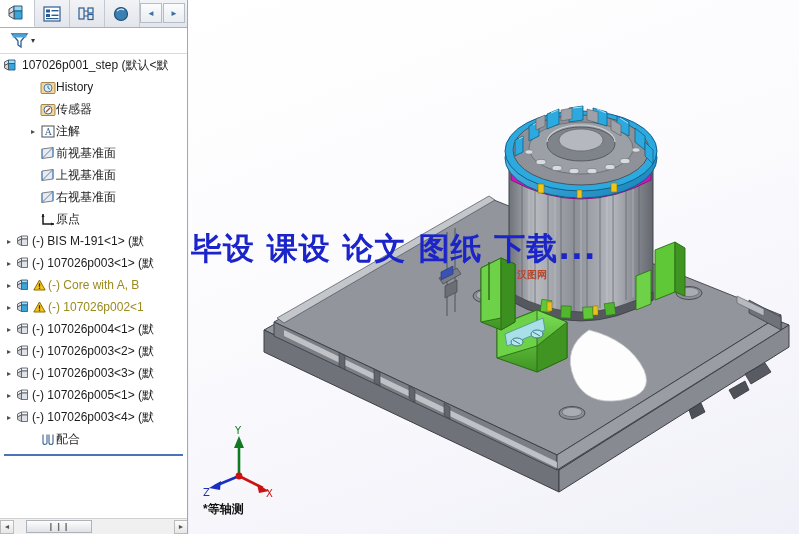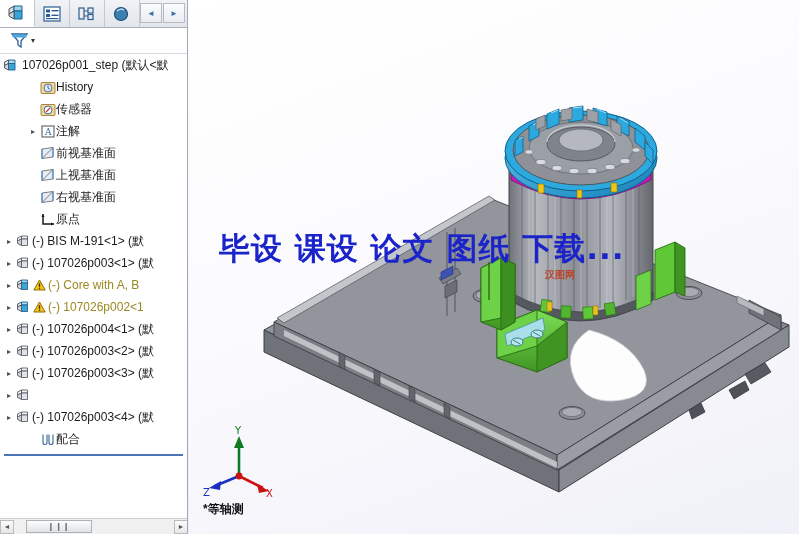--- a/index.html
+++ b/index.html
@@ -52,21 +52,21 @@
 
   
   #viewport{position:absolute;left:189px;top:0;width:610px;height:534px;overflow:hidden;
     background:linear-gradient(160deg,#ffffff 0%,#fbfbfe 45%,#f0f0f8 100%);}
   #scene{position:absolute;left:0;top:0;width:610px;height:534px;}
 
   .triad{position:absolute;left:12px;bottom:36px;width:76px;height:76px;}
   .viewlabel{position:absolute;left:14px;bottom:16px;font-size:12px;font-weight:bold;color:#111;}
 
   
-  .wm{position:absolute;pointer-events:none;white-space:nowrap;margin-left:28px;}
+  .wm{position:absolute;pointer-events:none;white-space:nowrap;}
   .wm-blue{left:2px;top:228px;font-size:31px;font-weight:bold;color:#1b24c8;
      font-family:"DejaVu Sans",sans-serif;letter-spacing:1px;}
   .wm-red{left:6px;top:272px;font-size:38px;font-weight:bold;color:#ef0d0d;
      font-family:"DejaVu Sans",sans-serif;letter-spacing:0px;}
   .wm-small{left:328px;top:268px;font-size:10px;font-weight:bold;color:#b8442a;}
 </style>
 </head>
 <body>
 
 <div id="app">
@@ -285,20 +285,21 @@
             <span class="lbl">(-) 107026p003&lt;3&gt; (默</span>
           </div>
           <div class="node indent2">
             <div class="exp">▸</div>
             <svg width="16" height="15" viewBox="0 0 16 15">
               <path d="M1.5 7 L5.5 5 L5.5 2 L1.5 4 Z" fill="#e6e9ed" stroke="#555a61" stroke-width=".85"></path>
               <path d="M5.5 2 L11.5 2 L11.5 5 L5.5 5 Z" fill="#f2f4f7" stroke="#555a61" stroke-width=".85"></path>
               <path d="M5.5 5 L11.5 5 L11.5 11.5 L5.5 11.5 Z" fill="#dfe3e8" stroke="#555a61" stroke-width=".85"></path>
               <path d="M1.5 7 L5.5 5 L5.5 11.5 L1.5 9.5 Z" fill="#cbd0d6" stroke="#555a61" stroke-width=".85"></path>
             </svg>
+            <span class="lbl">(-) 107026p005&lt;1&gt; (默</span>
           </div>
           <div class="node indent2">
             <div class="exp">▸</div>
             <svg width="16" height="15" viewBox="0 0 16 15">
               <path d="M1.5 7 L5.5 5 L5.5 2 L1.5 4 Z" fill="#e6e9ed" stroke="#555a61" stroke-width=".85"></path>
               <path d="M5.5 2 L11.5 2 L11.5 5 L5.5 5 Z" fill="#f2f4f7" stroke="#555a61" stroke-width=".85"></path>
               <path d="M5.5 5 L11.5 5 L11.5 11.5 L5.5 11.5 Z" fill="#dfe3e8" stroke="#555a61" stroke-width=".85"></path>
               <path d="M1.5 7 L5.5 5 L5.5 11.5 L1.5 9.5 Z" fill="#cbd0d6" stroke="#555a61" stroke-width=".85"></path>
             </svg>
             <span class="lbl">(-) 107026p003&lt;4&gt; (默</span>

